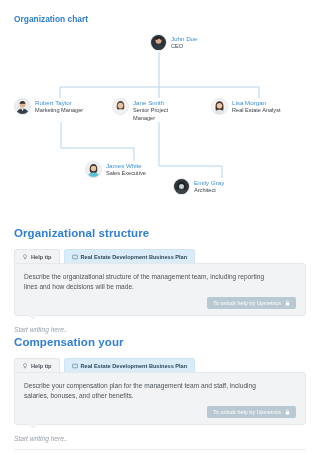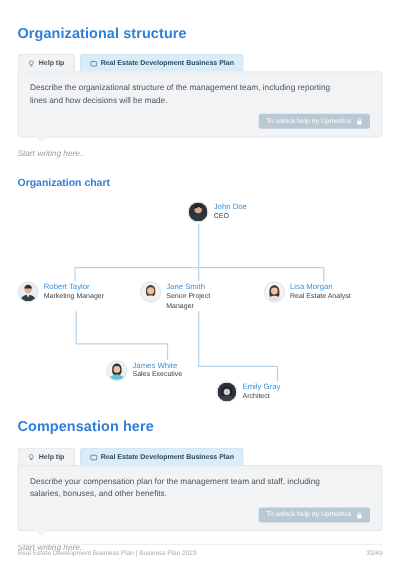--- a/index.html
+++ b/index.html
@@ -185,20 +185,136 @@
   }
   .footer-text, .footer-page {
     font-size: 5.2px;
     color: #a6acb2;
   }
 </style>
 </head>
 <body>
 
 <div class="page">
+
+  <div>
+    <div class="chart-title">Organization chart</div>
+
+    <div class="chart-canvas">
+
+      <svg class="chart-svg" viewBox="0 0 292 180">
+        <g fill="none" stroke="#b8d4ea" stroke-width="1">
+
+          <path d="M145 26 L145 47"></path>
+
+          <path d="M46 61 L46 72"></path>
+          <path d="M46 61 L245 61"></path>
+          <path d="M245 61 L245 72"></path>
+
+          <path d="M145 47 L145 72"></path>
+
+          <path d="M47 96 L47 122 L120 122 L120 135"></path>
+
+          <path d="M145 96 L145 140 L208 140 L208 152"></path>
+        </g>
+      </svg>
+
+      <div class="node" style="left:136px; top:8px;">
+        <div class="avatar">
+          <svg viewBox="0 0 32 32">
+              <rect width="32" height="32" fill="#2b3338"></rect>
+              <circle cx="16" cy="12" r="6.4" fill="#d8a98c"></circle>
+              <path d="M3 32c0-7.3 5.8-11.6 13-11.6S29 24.7 29 32z" fill="#2f3a42"></path>
+              <path d="M9.2 10.6c0-4.2 3-6.8 6.8-6.8s6.8 2.6 6.8 6.8c-2.4-.6-4.4-2.2-5.4-3.6-1.6 2-4.6 3.4-8.2 3.6z" fill="#241c17"></path>
+            </svg>
+        </div>
+        <div class="node-text">
+          <div class="node-name">John Doe</div>
+          <div class="node-role">CEO</div>
+        </div>
+      </div>
+
+      <div class="node" style="left:0px; top:72px;">
+        <div class="avatar">
+          <svg viewBox="0 0 32 32">
+              <rect width="32" height="32" fill="#e9edf0"></rect>
+              <circle cx="16" cy="12" r="6.2" fill="#e0b394"></circle>
+              <path d="M3 32c0-7 5.8-11.3 13-11.3S29 25 29 32z" fill="#35404a"></path>
+              <path d="M9.4 10.2c.6-4 3.2-6.2 6.6-6.2s6 2.2 6.6 6.2c-4.4.2-9 .2-13.2 0z" fill="#3a2d24"></path>
+              <path d="M13.5 20.6h5l-2.5 5z" fill="#ffffff"></path>
+            </svg>
+        </div>
+        <div class="node-text">
+          <div class="node-name">Robert Taylor</div>
+          <div class="node-role wide">Marketing Manager</div>
+        </div>
+      </div>
+
+      <div class="node" style="left:98px; top:72px;">
+        <div class="avatar">
+          <svg viewBox="0 0 32 32">
+              <rect width="32" height="32" fill="#f2f3f4"></rect>
+              <path d="M8 14c0-6 3.4-9.6 8-9.6S24 8 24 14v4c0 4-3.4 6.6-8 6.6S8 22 8 18z" fill="#5a4333"></path>
+              <circle cx="16" cy="14" r="6" fill="#e8c0a2"></circle>
+              <path d="M4 32c0-6.2 5.4-10 12-10s12 3.8 12 10z" fill="#eef0f2"></path>
+            </svg>
+        </div>
+        <div class="node-text">
+          <div class="node-name">Jane Smith</div>
+          <div class="node-role">Senior Project Manager</div>
+        </div>
+      </div>
+
+      <div class="node" style="left:197px; top:72px;">
+        <div class="avatar">
+          <svg viewBox="0 0 32 32">
+              <rect width="32" height="32" fill="#f4f5f6"></rect>
+              <path d="M7.5 15c0-6.4 3.6-10.4 8.5-10.4S24.5 8.6 24.5 15v6c0 4.4-3.8 7-8.5 7s-8.5-2.6-8.5-7z" fill="#4a342a"></path>
+              <circle cx="16" cy="14.5" r="5.8" fill="#edc6a8"></circle>
+              <path d="M4.5 32c0-5.6 5.2-9.2 11.5-9.2S27.5 26.4 27.5 32z" fill="#dfe3e6"></path>
+            </svg>
+        </div>
+        <div class="node-text">
+          <div class="node-name">Lisa Morgan</div>
+          <div class="node-role wide">Real Estate Analyst</div>
+        </div>
+      </div>
+
+      <div class="node" style="left:71px; top:135px;">
+        <div class="avatar">
+          <svg viewBox="0 0 32 32">
+              <rect width="32" height="32" fill="#eef1f3"></rect>
+              <path d="M8 13.5C8 7.6 11.6 4 16 4s8 3.6 8 9.5v4c0 4.4-3.6 7-8 7s-8-2.6-8-7z" fill="#3e2f26"></path>
+              <circle cx="16" cy="14" r="5.8" fill="#e9c3a4"></circle>
+              <path d="M3 32c0-5.8 5.6-9.6 13-9.6S29 26.2 29 32z" fill="#5fc3d8"></path>
+            </svg>
+        </div>
+        <div class="node-text">
+          <div class="node-name">James White</div>
+          <div class="node-role wide">Sales Executive</div>
+        </div>
+      </div>
+
+      <div class="node" style="left:159px; top:152px;">
+        <div class="avatar">
+          <svg viewBox="0 0 32 32">
+              <rect width="32" height="32" fill="#2d3338"></rect>
+              <path d="M7 16c0-6 4-10 9-10s9 4 9 10-4 11-9 11-9-5-9-11z" fill="#1d2327"></path>
+              <circle cx="16" cy="16" r="5.4" fill="#c9cdd0"></circle>
+              <path d="M2 32c0-6 6-10 14-10s14 4 14 10z" fill="#3a4349"></path>
+            </svg>
+        </div>
+        <div class="node-text">
+          <div class="node-name">Emily Gray</div>
+          <div class="node-role">Architect</div>
+        </div>
+      </div>
+
+    </div>
+  </div>
 
   <div style="padding-top:20px;">
 
     <div class="section-title">Organizational structure</div>
 
     <div class="tip-block">
       <div class="tip-tabs">
 
         <div class="tab tab-help">
           <span class="tab-icon">
@@ -233,139 +349,23 @@
             </span>
           </div>
         </div>
         <div class="tip-tail"></div>
       </div>
 
       <div class="start-writing">Start writing here..</div>
     </div>
   </div>
 
-  <div>
-    <div class="chart-title">Organization chart</div>
-
-    <div class="chart-canvas">
-
-      <svg class="chart-svg" viewBox="0 0 292 180">
-        <g fill="none" stroke="#b8d4ea" stroke-width="1">
-
-          <path d="M145 26 L145 47"></path>
-
-          <path d="M46 61 L46 72"></path>
-          <path d="M46 61 L245 61"></path>
-          <path d="M245 61 L245 72"></path>
-
-          <path d="M145 47 L145 72"></path>
-
-          <path d="M47 96 L47 122 L120 122 L120 135"></path>
-
-          <path d="M145 96 L145 140 L208 140 L208 152"></path>
-        </g>
-      </svg>
-
-      <div class="node" style="left:136px; top:8px;">
-        <div class="avatar">
-          <svg viewBox="0 0 32 32">
-              <rect width="32" height="32" fill="#2b3338"></rect>
-              <circle cx="16" cy="12" r="6.4" fill="#d8a98c"></circle>
-              <path d="M3 32c0-7.3 5.8-11.6 13-11.6S29 24.7 29 32z" fill="#2f3a42"></path>
-              <path d="M9.2 10.6c0-4.2 3-6.8 6.8-6.8s6.8 2.6 6.8 6.8c-2.4-.6-4.4-2.2-5.4-3.6-1.6 2-4.6 3.4-8.2 3.6z" fill="#241c17"></path>
-            </svg>
-        </div>
-        <div class="node-text">
-          <div class="node-name">John Doe</div>
-          <div class="node-role">CEO</div>
-        </div>
-      </div>
-
-      <div class="node" style="left:0px; top:72px;">
-        <div class="avatar">
-          <svg viewBox="0 0 32 32">
-              <rect width="32" height="32" fill="#e9edf0"></rect>
-              <circle cx="16" cy="12" r="6.2" fill="#e0b394"></circle>
-              <path d="M3 32c0-7 5.8-11.3 13-11.3S29 25 29 32z" fill="#35404a"></path>
-              <path d="M9.4 10.2c.6-4 3.2-6.2 6.6-6.2s6 2.2 6.6 6.2c-4.4.2-9 .2-13.2 0z" fill="#3a2d24"></path>
-              <path d="M13.5 20.6h5l-2.5 5z" fill="#ffffff"></path>
-            </svg>
-        </div>
-        <div class="node-text">
-          <div class="node-name">Robert Taylor</div>
-          <div class="node-role wide">Marketing Manager</div>
-        </div>
-      </div>
-
-      <div class="node" style="left:98px; top:72px;">
-        <div class="avatar">
-          <svg viewBox="0 0 32 32">
-              <rect width="32" height="32" fill="#f2f3f4"></rect>
-              <path d="M8 14c0-6 3.4-9.6 8-9.6S24 8 24 14v4c0 4-3.4 6.6-8 6.6S8 22 8 18z" fill="#5a4333"></path>
-              <circle cx="16" cy="14" r="6" fill="#e8c0a2"></circle>
-              <path d="M4 32c0-6.2 5.4-10 12-10s12 3.8 12 10z" fill="#eef0f2"></path>
-            </svg>
-        </div>
-        <div class="node-text">
-          <div class="node-name">Jane Smith</div>
-          <div class="node-role">Senior Project Manager</div>
-        </div>
-      </div>
-
-      <div class="node" style="left:197px; top:72px;">
-        <div class="avatar">
-          <svg viewBox="0 0 32 32">
-              <rect width="32" height="32" fill="#f4f5f6"></rect>
-              <path d="M7.5 15c0-6.4 3.6-10.4 8.5-10.4S24.5 8.6 24.5 15v6c0 4.4-3.8 7-8.5 7s-8.5-2.6-8.5-7z" fill="#4a342a"></path>
-              <circle cx="16" cy="14.5" r="5.8" fill="#edc6a8"></circle>
-              <path d="M4.5 32c0-5.6 5.2-9.2 11.5-9.2S27.5 26.4 27.5 32z" fill="#dfe3e6"></path>
-            </svg>
-        </div>
-        <div class="node-text">
-          <div class="node-name">Lisa Morgan</div>
-          <div class="node-role wide">Real Estate Analyst</div>
-        </div>
-      </div>
-
-      <div class="node" style="left:71px; top:135px;">
-        <div class="avatar">
-          <svg viewBox="0 0 32 32">
-              <rect width="32" height="32" fill="#eef1f3"></rect>
-              <path d="M8 13.5C8 7.6 11.6 4 16 4s8 3.6 8 9.5v4c0 4.4-3.6 7-8 7s-8-2.6-8-7z" fill="#3e2f26"></path>
-              <circle cx="16" cy="14" r="5.8" fill="#e9c3a4"></circle>
-              <path d="M3 32c0-5.8 5.6-9.6 13-9.6S29 26.2 29 32z" fill="#5fc3d8"></path>
-            </svg>
-        </div>
-        <div class="node-text">
-          <div class="node-name">James White</div>
-          <div class="node-role wide">Sales Executive</div>
-        </div>
-      </div>
-
-      <div class="node" style="left:159px; top:152px;">
-        <div class="avatar">
-          <svg viewBox="0 0 32 32">
-              <rect width="32" height="32" fill="#2d3338"></rect>
-              <path d="M7 16c0-6 4-10 9-10s9 4 9 10-4 11-9 11-9-5-9-11z" fill="#1d2327"></path>
-              <circle cx="16" cy="16" r="5.4" fill="#c9cdd0"></circle>
-              <path d="M2 32c0-6 6-10 14-10s14 4 14 10z" fill="#3a4349"></path>
-            </svg>
-        </div>
-        <div class="node-text">
-          <div class="node-name">Emily Gray</div>
-          <div class="node-role">Architect</div>
-        </div>
-      </div>
-
-    </div>
-  </div>
-
   <div style="margin-top:2px;">
 
-    <div class="section-title">Compensation here</div>
+    <div class="section-title">Compensation your</div>
 
     <div class="tip-block">
       <div class="tip-tabs">
 
         <div class="tab tab-help">
           <span class="tab-icon">
             <svg viewBox="0 0 12 12">
                 <path d="M6 1.2a3 3 0 0 0-1.7 5.5v1.1h3.4V6.7A3 3 0 0 0 6 1.2z" fill="none" stroke="#6b7278" stroke-width="1.1"></path>
                 <path d="M4.7 9.4h2.6" stroke="#6b7278" stroke-width="1.1" stroke-linecap="round"></path>
               </svg>

